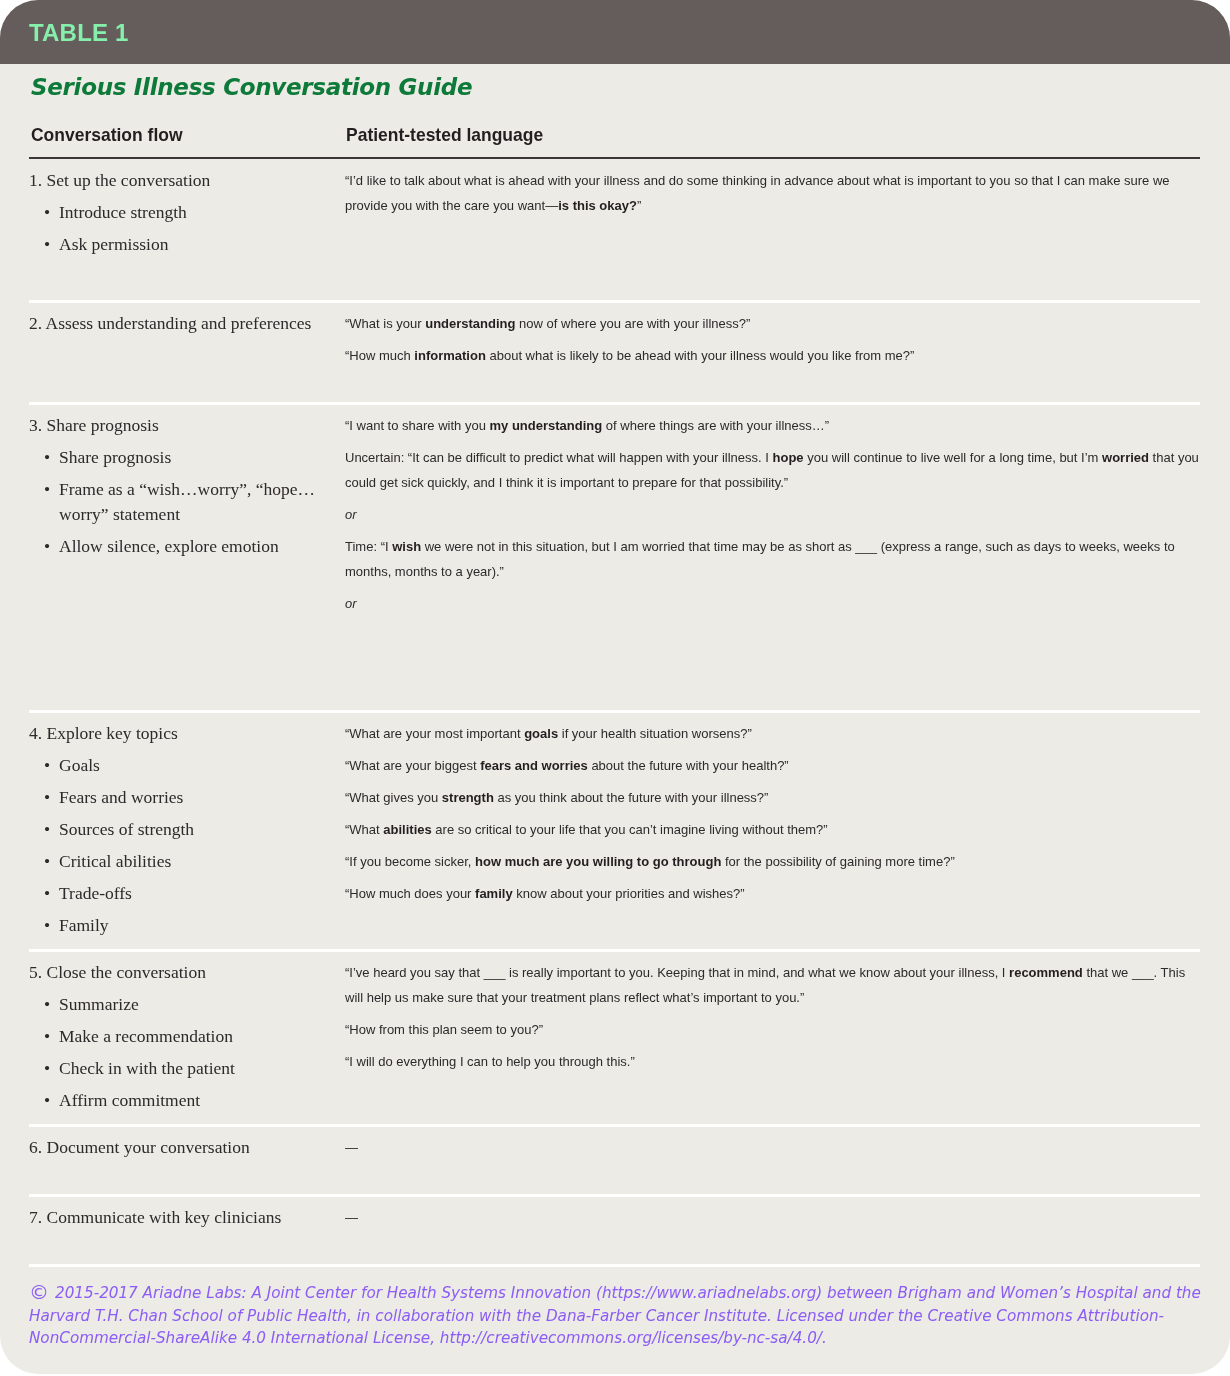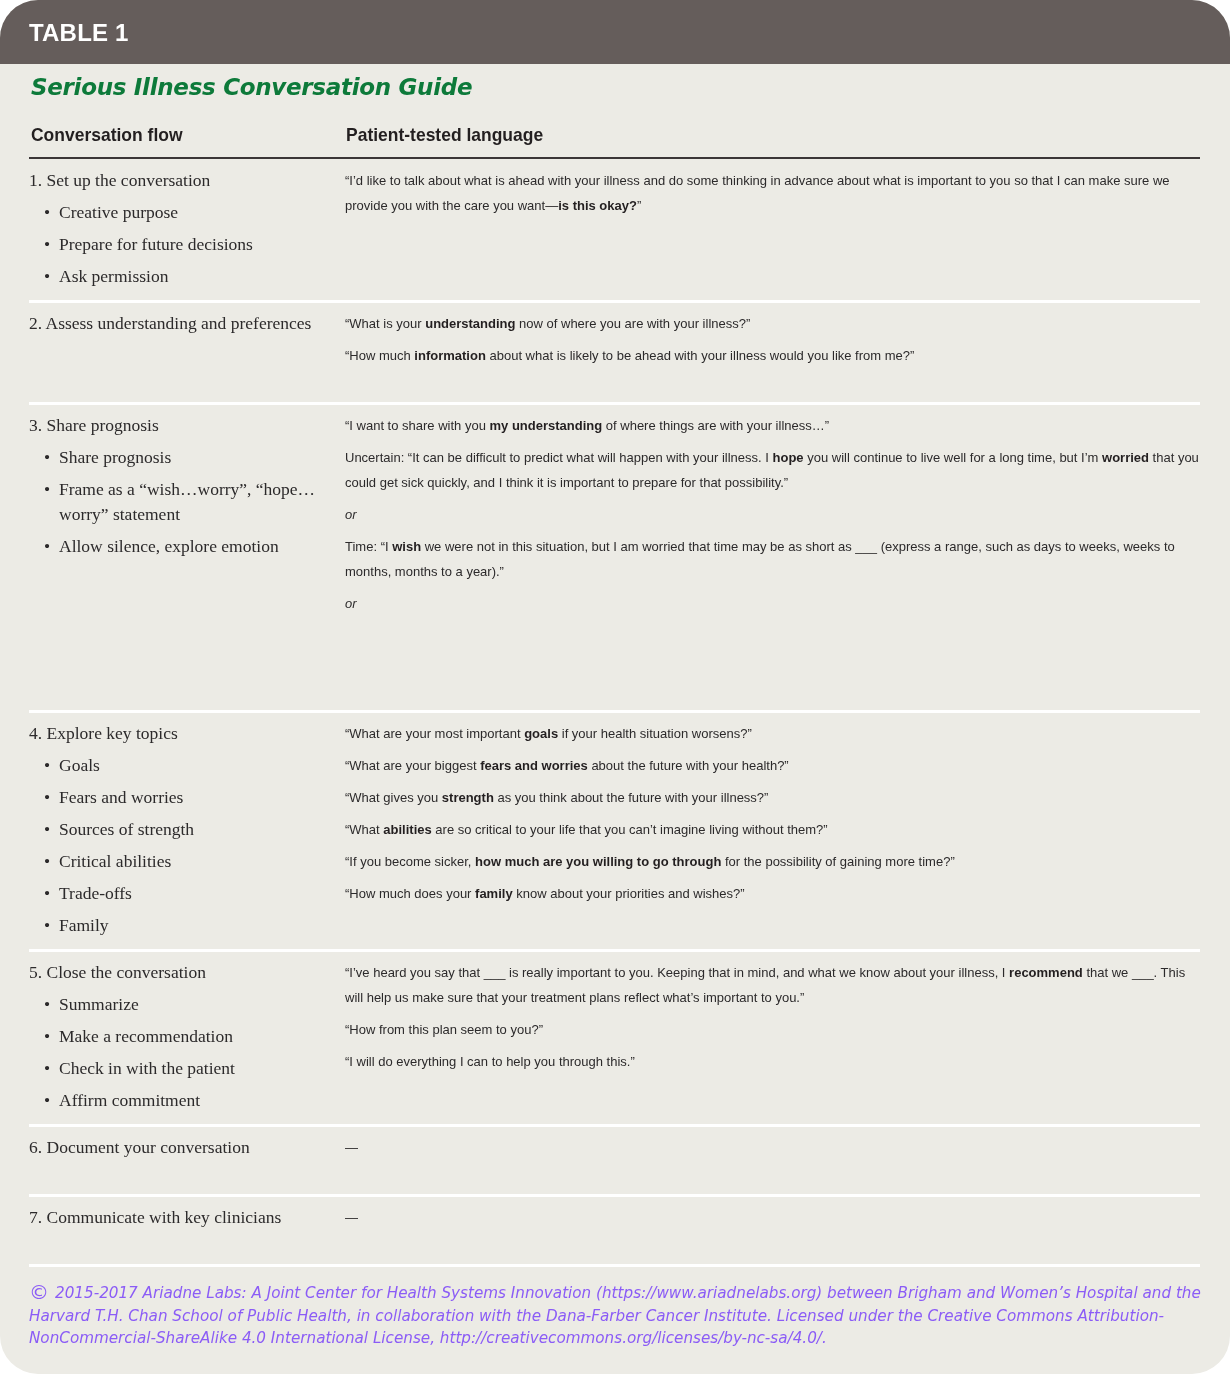--- a/index.html
+++ b/index.html
@@ -6,21 +6,21 @@
   body { width: 1230px; height: 1376px; position: relative; overflow: hidden; }
   .card {
     position: absolute; left: 0; top: 0; width: 1230px; height: 1374px;
     background: #ededе6;
     background: #ecebe5;
     border-radius: 38px;
     overflow: hidden;
   }
   .banner {
     height: 64px; background: #655d5b;
-    color: #ffffff;
+    color: #86efac;
     font-family: "Liberation Sans", sans-serif;
     font-size: 24px; font-weight: bold; letter-spacing: 0.2px;
     padding-left: 29px; line-height: 66px;
   }
   .title {
     position: absolute; left: 31px; top: 74px;
     font-family: "DejaVu Sans", sans-serif; font-weight: bold;
     font-size: 23px; color: #0d7a3a; letter-spacing: -0.3px; font-style: italic;
   }
   .col-head {
@@ -64,22 +64,21 @@
   <div class="banner">TABLE 1</div>
   <div class="title">Serious Illness Conversation Guide</div>
   <div class="col-head" style="left:31px">Conversation flow</div>
   <div class="col-head" style="left:346px">Patient-tested language</div>
   <div class="head-rule"></div>
 
   <div id="rows">
       <div class="row" style="top: 168px;">
         <div class="left">
           <div class="step">1. Set up the conversation</div>
-          <div class="bullet">Creative purpose</div>
-          <div class="bullet">Prepare for future decisions</div>
+          <div class="bullet">Introduce strength</div>
           <div class="bullet">Ask permission</div>
         </div>
         <div class="right">
           <div class="para"><span>“I’d like to talk about what is ahead with your illness and do some thinking in advance about what is important to you so that I can make sure we provide you with the care you want—</span><b>is this okay?</b><span>”</span></div>
         </div>
       </div>
       <div class="row-rule" style="top: 300px;"></div>
       <div class="row" style="top: 311px;">
         <div class="left">
           <div class="step">2. Assess understanding and preferences</div>

